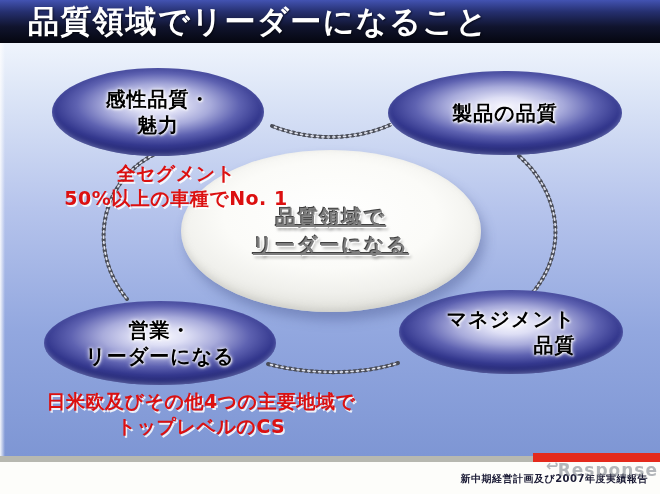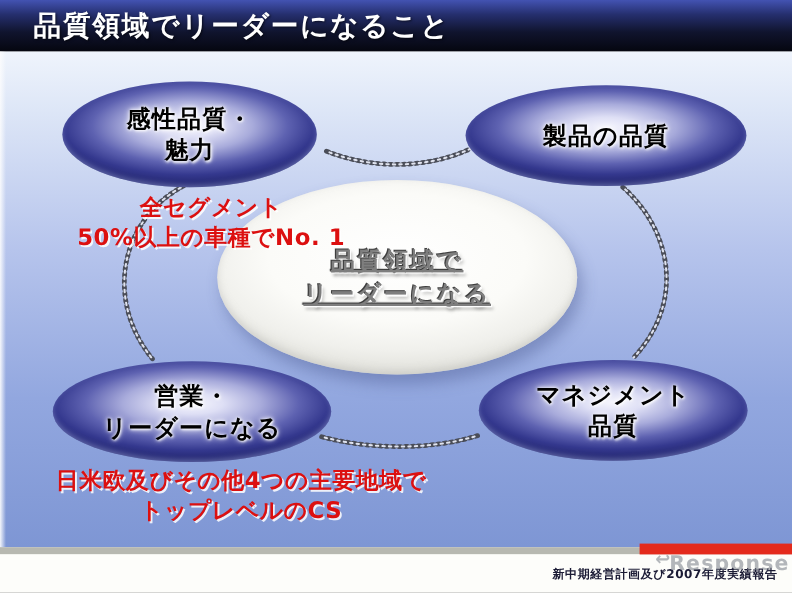--- a/index.html
+++ b/index.html
@@ -8,21 +8,21 @@
     font-family:"DejaVu Sans","Liberation Sans",sans-serif;
     background:#fdfdfa;
   }
   
   .title-bar{
     position:absolute;left:0;top:0;width:660px;height:43px;
     background:linear-gradient(180deg,#4353b2 0%,#252f6e 28%,#10142e 62%,#05060f 100%);
     display:flex;align-items:center;
   }
   .title-bar h1{
-    margin:0 0 0 28px;color:#ffffff;font-size:23px;font-weight:bold;
+    margin:0 0 0 28px;color:#ffffff;font-size:31px;font-weight:bold;
     letter-spacing:1.5px;text-shadow:1px 1px 2px rgba(0,0,0,.6);
   }
   
   .slide{
     position:absolute;left:0;top:43px;width:660px;height:413px;
     background:linear-gradient(180deg,#eff4fc 0%,#dde6f7 12%,#b6c4ec 40%,#92a7df 70%,#7e96d4 100%);
   }
   .left-edge{
     position:absolute;left:0;top:0;bottom:0;width:5px;
     background:linear-gradient(90deg,rgba(250,251,253,.95),rgba(250,251,253,0));
@@ -38,21 +38,21 @@
     display:flex;align-items:center;justify-content:center;text-align:center;
   }
   .oval .lbl{
     color:#000;font-weight:bold;font-size:20px;line-height:1.3;
     white-space:pre-line;letter-spacing:1px;
     text-shadow:0 0 5px rgba(255,255,255,.95),0 0 3px rgba(255,255,255,.9),1px 1px 2px rgba(255,255,255,.8);
   }
   .oval-tl{left:52px;top:68px;width:212px;height:88px;}
   .oval-tr{left:388px;top:71px;width:234px;height:84px;}
   .oval-bl{left:44px;top:301px;width:232px;height:84px;}
-  .oval-br{left:399px;top:300px;width:224px;height:84px;}
+  .oval-br{left:399px;top:290px;width:224px;height:84px;text-align:right;}
   
   .center-oval{
     position:absolute;z-index:2;left:181px;top:150px;width:300px;height:162px;
     border-radius:50%;
     background:radial-gradient(ellipse 65% 60% at 50% 40%,#ffffff 0%,#fbfbf8 55%,#f0f0ec 80%,#e0e0da 100%);
     box-shadow:4px 8px 12px rgba(55,70,125,.35), inset 0 -3px 6px rgba(190,190,185,.5);
     display:flex;align-items:center;justify-content:center;text-align:center;
   }
   .center-oval .lbl{
     color:#7e7e7e;font-weight:bold;font-size:20px;line-height:1.4;

